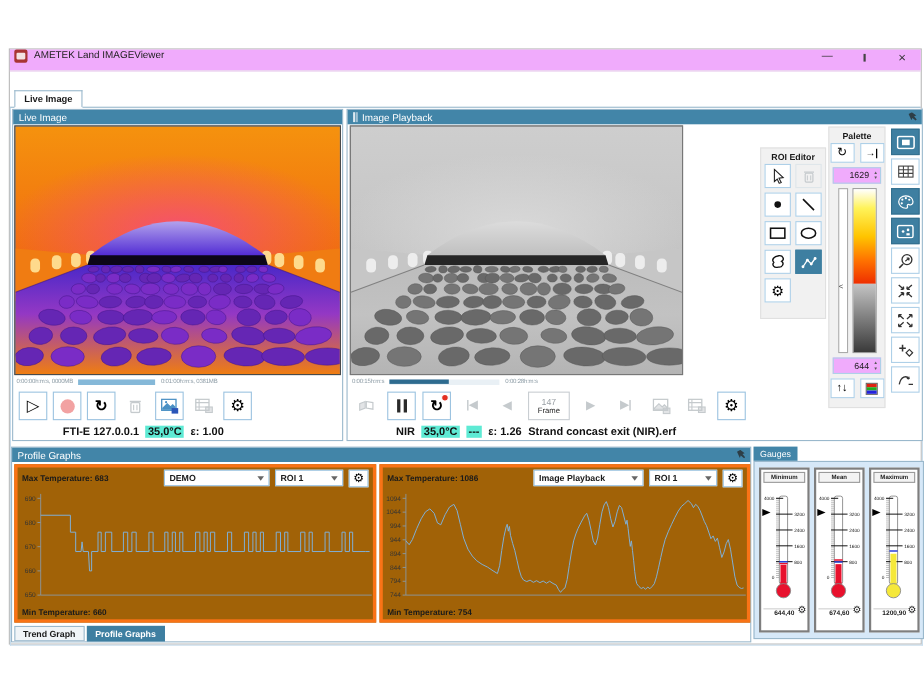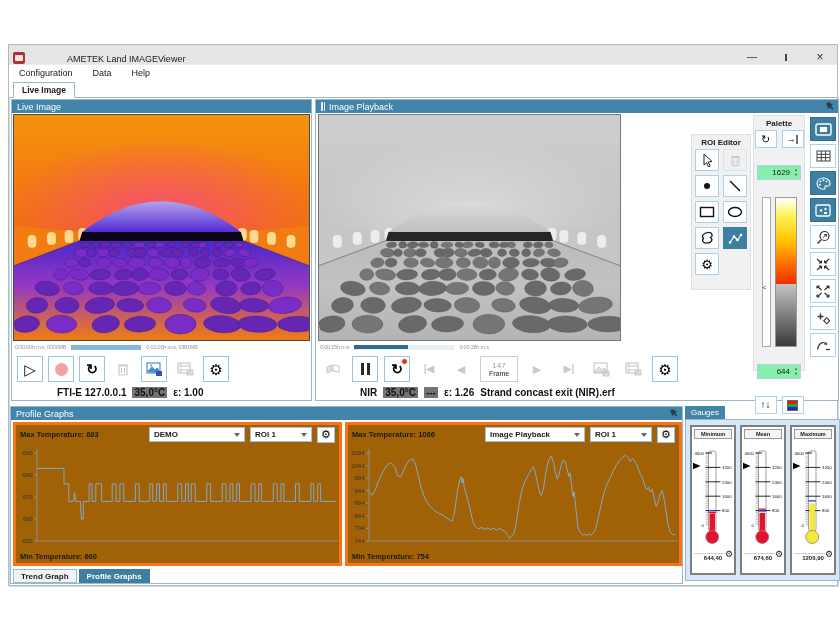--- a/index.html
+++ b/index.html
@@ -2,22 +2,22 @@
 <html><head>
 <meta charset="utf-8">
 <style>
   html,body{margin:0;padding:0;background:#fff;}
   *{box-sizing:border-box;}
   .canvas{position:relative;width:840px;height:630px;background:#fff;overflow:hidden;
           font-family:"Liberation Sans",sans-serif;color:#1a1a1a;}
   .window{position:absolute;left:8px;top:44px;width:830px;height:542px;background:#fff;
           border:1px solid #b9b9b9;}
   
-  .titlebar{position:absolute;left:0;top:0;width:100%;height:20px;display:flex;align-items:flex-end;
-            border-bottom:1px solid #ececec;background:#e5e5e5;gap:36px;}
+  .titlebar{position:absolute;left:0;top:0;width:100%;height:20px;display:flex;align-items:flex-start;
+            border-bottom:1px solid #ececec;background:#f0abfc;}
   .appicon{width:12px;height:12px;margin:0 6px 0 4px;border-radius:2px;background:#a83434;position:relative;}
   .appicon::after{content:"";position:absolute;left:2px;top:3px;width:8px;height:6px;background:#f3e2e2;border-radius:1px;}
   .wtitle{font-size:9px;color:#222;}
   .wcontrols{margin-left:auto;display:flex;align-items:center;gap:20px;margin-right:10px;}
   .wc{width:14px;height:14px;display:flex;align-items:center;justify-content:center;font-size:10px;color:#333;cursor:default;}
   .restore-box{width:7px;height:7px;border:1px solid #444;}
   
   .menubar{position:absolute;left:0;top:20px;width:100%;height:16px;display:flex;align-items:center;
            font-size:9px;background:#fff;}
   .menuitem{padding:0 10px;height:100%;display:flex;align-items:center;}
@@ -42,30 +42,30 @@
   .btn.dis svg *{stroke:#c5cacd !important;fill-opacity:.5;}
   .glyph{line-height:1;}
   .pauseb{display:flex;gap:3px;}
   .pauseb i{display:block;width:3px;height:12px;background:#2a2a2a;}
   .recdot{width:13px;height:13px;border-radius:50%;background:#f2a2a2;}
   .badge{position:absolute;top:1px;right:1px;width:7px;height:7px;border-radius:50%;background:#e33022;border:1px solid #fff;}
   .framebox{width:38px;height:26px;border:1px solid #c9ced2;display:flex;flex-direction:column;align-items:center;justify-content:center;background:#fff;}
   .framebox .fv{font-size:8px;color:#9aa0a5;}
   .framebox .fl{font-size:7px;color:#222;}
   .statusrow{position:absolute;display:flex;align-items:center;gap:6px;font-size:10px;font-weight:bold;color:#111;white-space:nowrap;padding-left:40px;}
-  .greenbadge{background:#737373;padding:0 2px;}
+  .greenbadge{background:#5eead4;padding:0 2px;}
   
   .dock{position:absolute;background:#f1f1f1;border:1px solid #e0e0e0;}
   .dock .dtitle{font-size:8px;font-weight:bold;text-align:center;padding:3px 0 2px;}
   .roigrid{display:grid;grid-template-columns:24px 24px;gap:4px;justify-content:center;}
   .sbtn{width:24px;height:22px;border:1px solid #aed0e8;background:#fff;display:flex;align-items:center;justify-content:center;padding:0;}
   .sbtn.dis{border-color:#dfe6ea;background:#f1f1f1;}
   .sbtn.dis svg *{stroke:#c5cacd !important;}
   .sbtn.on{background:#3e7fa1;border-color:#3e7fa1;}
-  .spin{width:44px;height:15px;border:1px solid #aed0e8;background:#86efac;margin:17px auto;display:flex;align-items:center;}
+  .spin{width:44px;height:15px;border:1px solid #aed0e8;background:#f0abfc;margin:4px auto;display:flex;align-items:center;}
   .spin .sv{flex:1;text-align:right;font-size:8px;padding-right:2px;}
   .spin .sa{display:flex;flex-direction:column;font-size:4px;color:#555;padding:0 2px;line-height:1.1;}
   .palbody{display:flex;justify-content:center;gap:4px;position:relative;}
   .ptrack{width:9px;height:150px;border:1px solid #aaa;background:#fff;position:relative;}
   .ptrack .chev{position:absolute;left:0px;top:86px;font-size:7px;color:#444;}
   .pgrad{width:22px;height:150px;border:1px solid #999;display:flex;flex-direction:column;}
   .pgrad .hot{height:58%;background:linear-gradient(#ffffff,#fff35a 20%,#ffc400 50%,#ff7300 75%,#ee2e00 100%);}
   .pgrad .gray{height:42%;background:linear-gradient(#c4c4c4,#3a3a3a);}
   .palrow{display:flex;justify-content:center;gap:5px;margin-top:3px;}
   .rgbic{width:11px;height:11px;display:flex;flex-direction:column;border:1px solid #666;}
@@ -112,25 +112,20 @@
           </button>
       <button class="wc" style="border:none;background:none;">
             <span class="restore-box"></span>
           </button>
       <button class="wc" style="border:none;background:none;font-size:12px;">
             <span class="glyph">×</span>
           </button>
     </div>
   </div>
 
-  <div class="menubar">
-    <div class="menuitem">Configuration</div>
-    <div class="menuitem">Data</div>
-    <div class="menuitem">Help</div>
-  </div>
 
   <div class="tabrow">
     <div class="maintab">Live Image</div>
   </div>
 
   <div class="content">
 
     <div class="panel" style="left:1px;top:1px;width:301px;height:302px;">
       <div class="phead">
             <span>Live Image</span>

